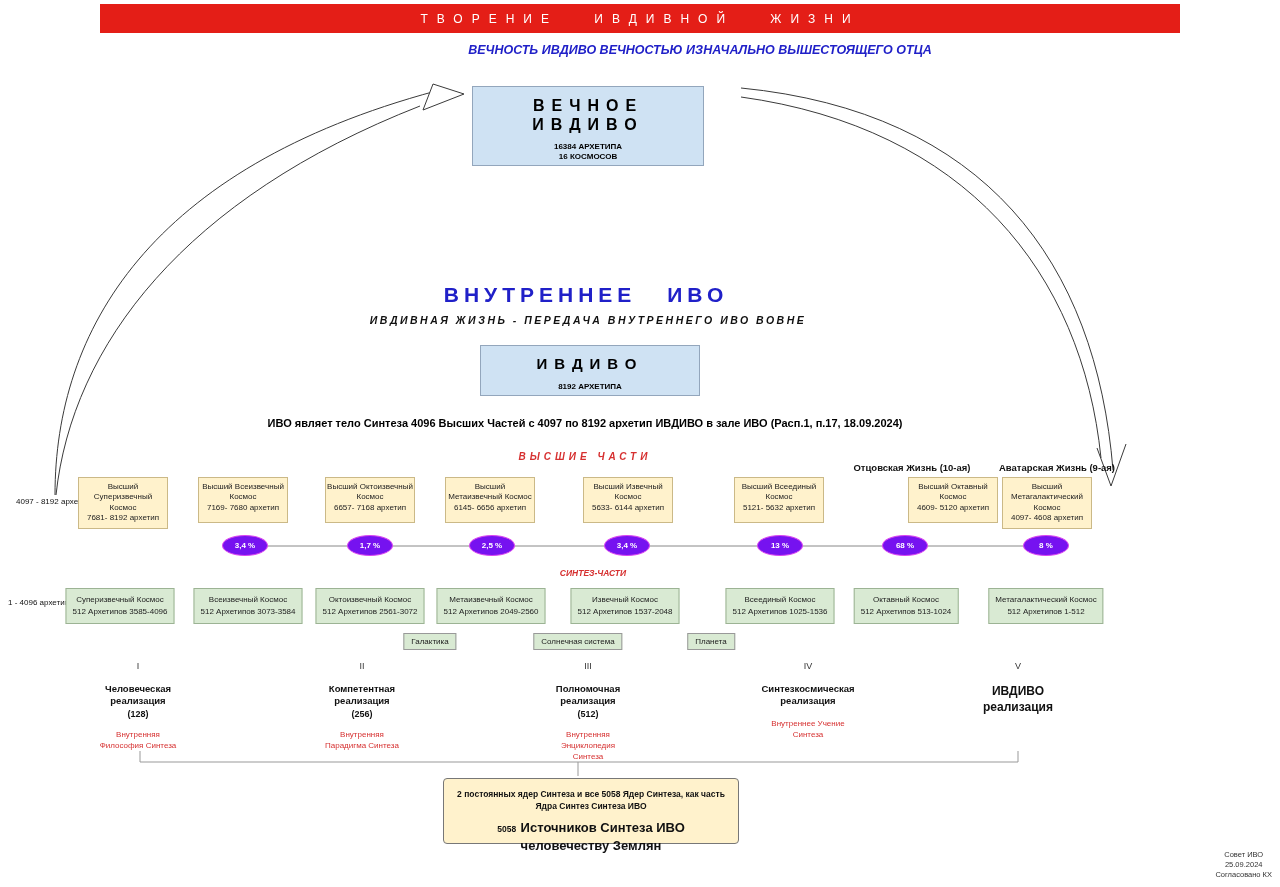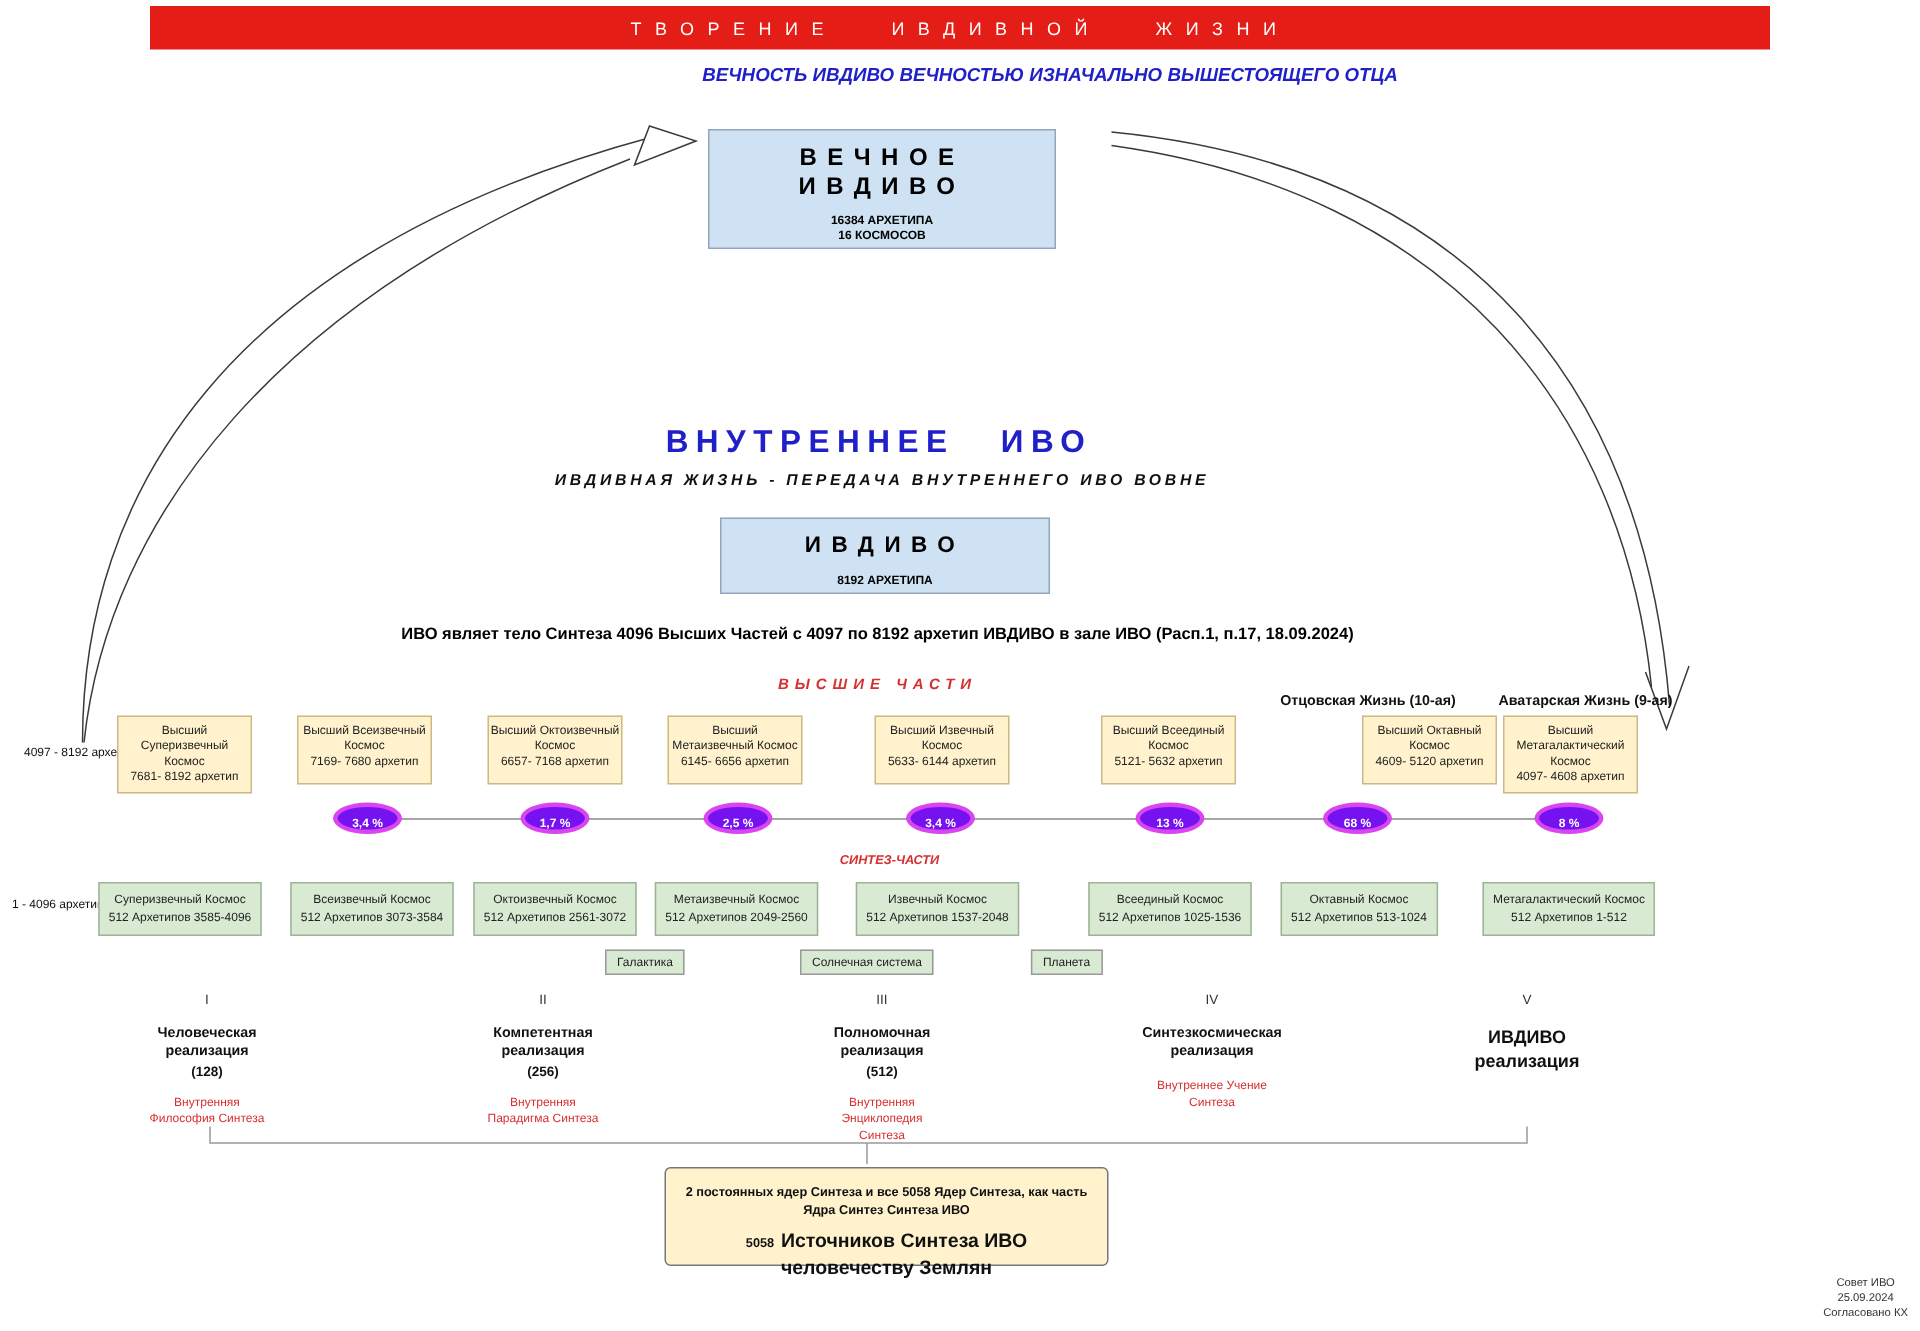--- a/index.html
+++ b/index.html
@@ -31,22 +31,22 @@
   .red-head{left:585px;top:451px;transform:translateX(-50%);color:var(--red-text);font-size:10px;
             font-weight:bold;font-style:italic;letter-spacing:4px;white-space:nowrap;}
   .life-label{position:absolute;top:462px;transform:translateX(-50%);font-size:9.5px;
               font-weight:bold;white-space:nowrap;z-index:2;padding-left:20px;}
   .hp-box{position:absolute;top:477px;transform:translateX(-50%);width:90px;min-height:46px;
           background:var(--cream);border:1px solid #CBB987;font-size:8px;text-align:center;
           padding:4px 1px;line-height:1.3;color:#222;z-index:2;}
   .left-label{font-size:8px;color:#111;white-space:nowrap;}
   .l1{left:16px;top:497px;} .l2{left:8px;top:598px;}
   .pct{position:absolute;top:535px;transform:translateX(-50%);width:46px;height:21px;
-       background:var(--purple);border:3px solid #d946ef;border-radius:50%;color:#fff;
-       font-size:8px;font-weight:bold;display:flex;align-items:flex-end;justify-content:center;
+       background:var(--purple);border:1px solid #d946ef;border-radius:50%;color:#fff;
+       font-size:8px;font-weight:bold;display:flex;align-items:center;justify-content:center;
        white-space:nowrap;z-index:3;}
   .sp-heading{left:593px;top:568px;transform:translateX(-50%);color:var(--red-text);
               font-size:8.5px;font-weight:bold;font-style:italic;white-space:nowrap;}
   .sp-box{position:absolute;top:588px;transform:translateX(-50%);background:var(--green);
           border:1px solid #9CB394;font-size:8px;text-align:center;padding:5px 6px;
           line-height:1.5;white-space:nowrap;color:#222;z-index:2;}
   .small-box{position:absolute;top:633px;transform:translateX(-50%);background:var(--green);
              border:1px solid #999;font-size:8px;padding:3px 7px;white-space:nowrap;color:#222;z-index:2;}
   .real-col{position:absolute;top:661px;transform:translateX(-50%);width:140px;text-align:center;z-index:2;}
   .real-numeral{font-size:9px;color:#333;}

